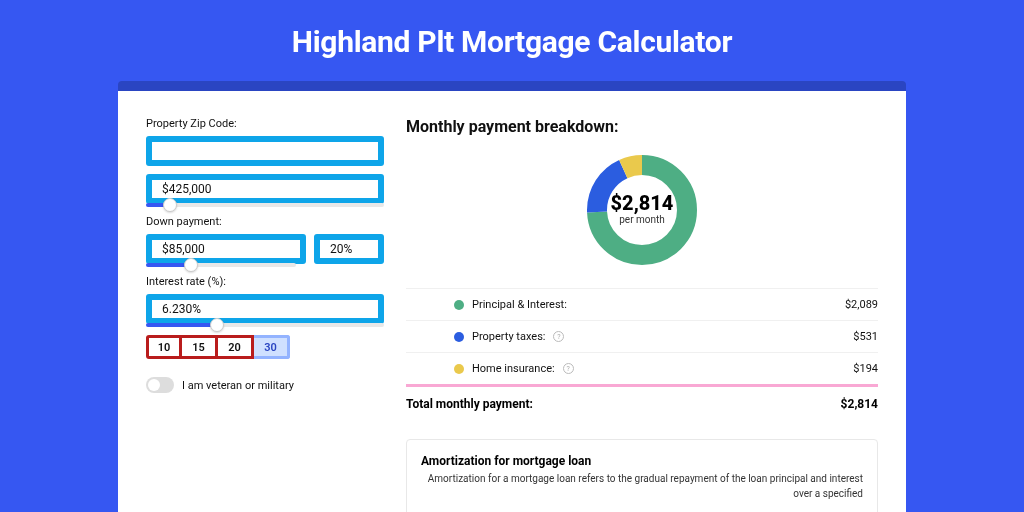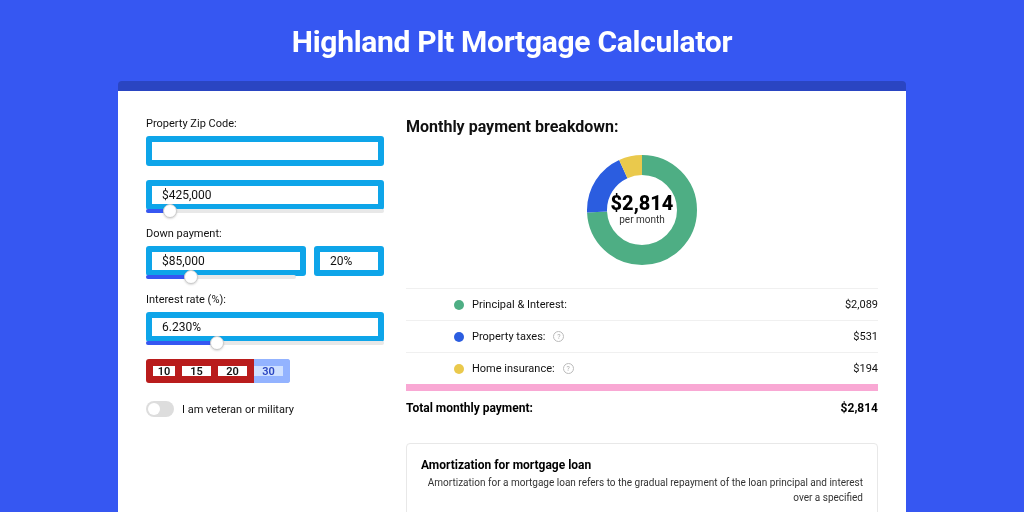--- a/index.html
+++ b/index.html
@@ -4,29 +4,29 @@
 <style>
   * { box-sizing: border-box; margin: 0; padding: 0; font-family: -apple-system, BlinkMacSystemFont, "Segoe UI", Roboto, Helvetica, Arial, sans-serif; }
   body { background: #3657f2; width: 1024px; height: 512px; overflow: hidden; }
   .page-title { color: #fff; text-align: center; font-size: 30px; font-weight: 700; padding: 24px 0 22px; letter-spacing: -0.3px; }
   .card-shadow { background: #2a45c2; width: 788px; margin: 0 auto; padding-top: 10px; border-radius: 4px 4px 0 0; }
   .card { background: #fff; width: 100%; padding: 26px 28px 0; display: flex; gap: 22px; }
   .left { width: 238px; flex: 0 0 238px; }
   .right { flex: 1; }
   .fld-label { font-size: 11px; color: #111; margin-bottom: 6px; display: block; }
   .fld-input { width: 100%; height: 30px; border: 6px solid #0ea5e9; border-radius: 3px; padding: 0 10px; font-size: 12px; color: #111; }
-  .fld-wrap { margin-bottom: 14px; position: relative; }
+  .fld-wrap { margin-bottom: 8px; position: relative; }
   .slider-track { position: relative; height: 4px; background: #e8e8e8; border-radius: 2px; margin-top: -1px; }
   .slider-fill { position: absolute; left: 0; top: 0; bottom: 0; background: #3657f2; border-radius: 2px; }
   .slider-thumb { position: absolute; top: 50%; width: 14px; height: 14px; background: #fff; border: 1px solid #ccc; border-radius: 50%; transform: translate(-50%, -50%); box-shadow: 0 1px 2px rgba(0,0,0,.15); }
   .dp-row { display: flex; gap: 8px; }
   .dp-row .fld-input:first-child { flex: 1; }
   .dp-row .fld-input:last-child { width: 70px; flex: 0 0 70px; }
   .period-row { display: flex; gap: 0; }
-  .period-btn { width: 36px; height: 24px; border: 7px solid #b91c1c; background: #fff; font-size: 11px; font-weight: 600; color: #111; display: flex; align-items: center; justify-content: center; cursor: pointer; }
+  .period-btn { width: 36px; height: 24px; border: 3px solid #b91c1c; background: #fff; font-size: 11px; font-weight: 600; color: #111; display: flex; align-items: center; justify-content: center; cursor: pointer; }
   .period-btn + .period-btn { border-left: none; }
   .period-btn:first-child { border-radius: 3px 0 0 3px; }
   .period-btn:last-child { border-radius: 0 3px 3px 0; }
   .period-btn.active { background: #cfe0ff; border-color: #93b3ff; color: #2a45c2; }
   .toggle-row { display: flex; align-items: center; gap: 8px; margin-top: 18px; }
   .toggle { width: 28px; height: 16px; background: #ddd; border-radius: 10px; position: relative; }
   .toggle::after { content: ""; position: absolute; left: 2px; top: 2px; width: 12px; height: 12px; background: #fff; border-radius: 50%; }
   .toggle-label { font-size: 11px; color: #111; }
   .section-title { font-size: 16px; font-weight: 700; color: #111; }
   .donut-wrap { display: flex; justify-content: center; padding: 14px 0 18px; }
@@ -35,21 +35,21 @@
   .break-row { display: flex; align-items: center; justify-content: space-between; padding: 9px 0; border-top: 1px solid #f0f0f0; }
   .break-row:first-of-type { border-top: none; }
   .break-left { display: flex; align-items: center; gap: 8px; padding-left: 48px; }
   .dot { width: 10px; height: 10px; border-radius: 50%; display: inline-block; }
   .dot-green { background: #4eae84; }
   .dot-blue { background: #2b5de0; }
   .dot-yellow { background: #eac94c; }
   .break-label { font-size: 11px; color: #111; }
   .info-icon { width: 11px; height: 11px; border: 1px solid #bbb; border-radius: 50%; display: inline-flex; align-items: center; justify-content: center; font-size: 7px; color: #aaa; }
   .break-val { font-size: 11px; color: #111; }
-  .total-row { border-top: 7px solid #f9a8d4; padding: 10px 0; display: flex; justify-content: space-between; font-weight: 700; font-size: 12px; }
+  .total-row { border-top: 3px solid #f9a8d4; padding: 10px 0; display: flex; justify-content: space-between; font-weight: 700; font-size: 12px; }
   .amort { border: 1px solid #e8e8e8; border-radius: 4px; padding: 14px; margin-top: 18px; }
   .amort-title { font-size: 12px; font-weight: 700; margin-bottom: 3px; }
   .amort-text { font-size: 10px; color: #333; line-height: 1.5; text-align: right; }
 </style>
 </head>
 <body>
 
 <h1 class="page-title">Highland Plt Mortgage Calculator</h1>
 
 <div class="card-shadow">

